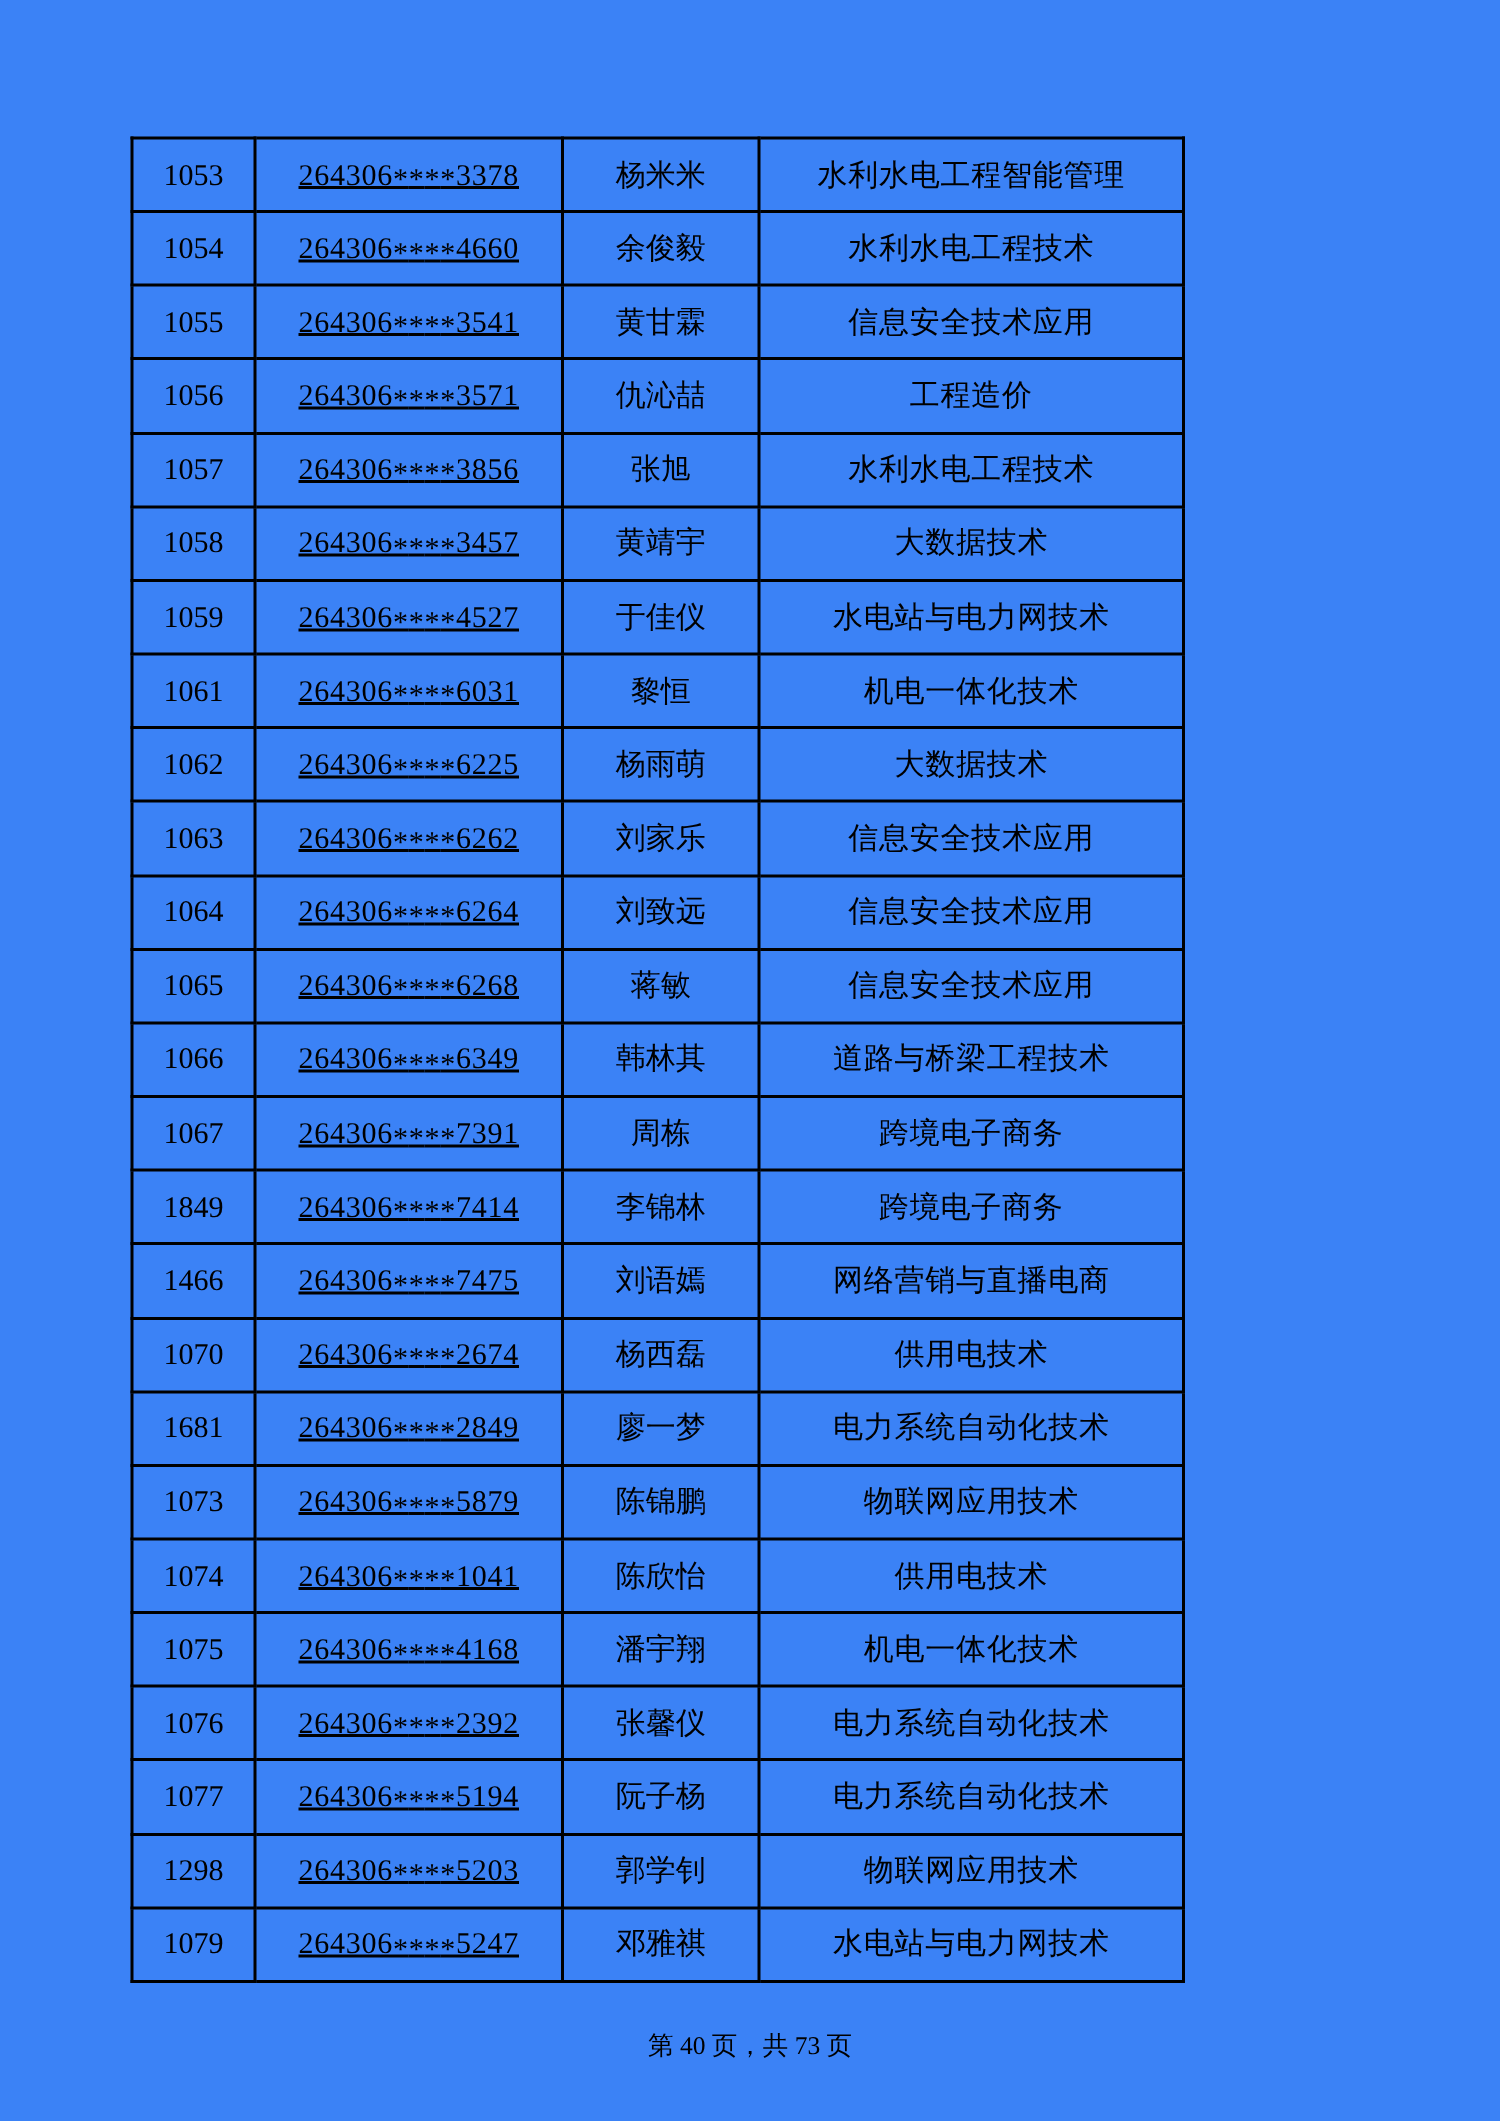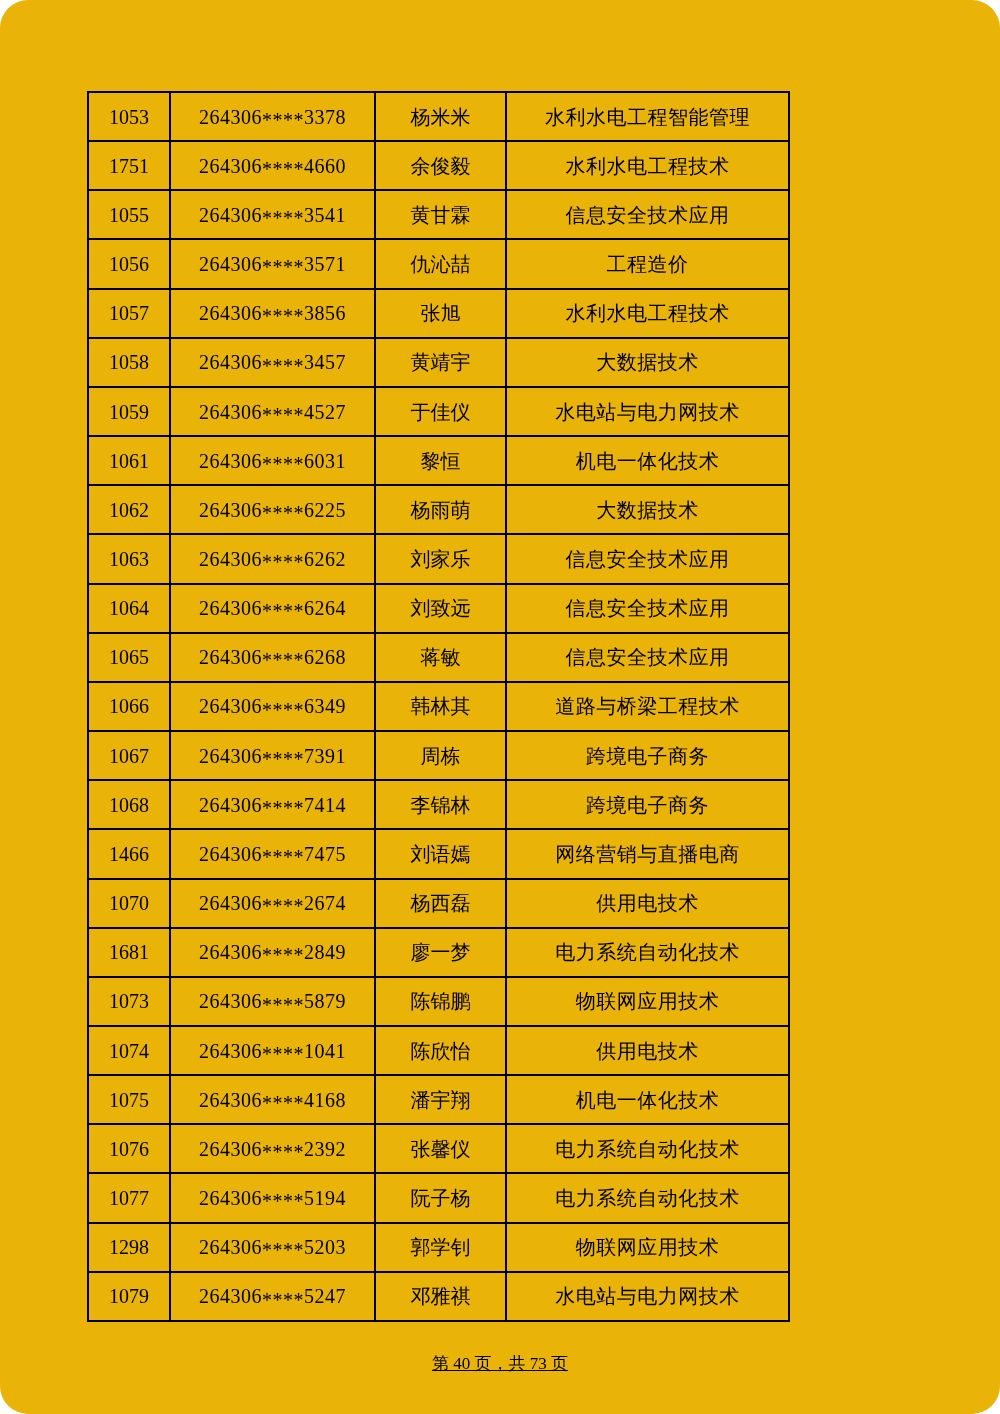--- a/index.html
+++ b/index.html
@@ -1,56 +1,54 @@
 <!DOCTYPE html>
 <html><head>
 <meta charset="utf-8">
 <style>
   html, body { margin: 0; padding: 0; background: #ffffff; }
   .page {
     position: relative;
     width: 1000px;
     height: 1414px;
-    background: #eab308;
+    background: #3b82f6;
     font-family: "Liberation Serif", "DejaVu Serif", serif;
     color: #000000;
     overflow: hidden;
-    border-radius: 28px;
   }
   table.roster {
     position: absolute;
     left: 87px;
     top: 91px;
     width: 701px;
     height: 1231px;
     border-collapse: collapse;
     table-layout: fixed;
   }
   table.roster td {
     border: 2px solid #000000;
     text-align: center;
     vertical-align: middle;
     font-size: 20px;
     line-height: 1;
     padding: 0;
     overflow: hidden;
     white-space: nowrap;
   }
-  td.cell-id { letter-spacing: 0.5px; }
+  td.cell-id { letter-spacing: 0.5px; text-decoration: underline; }
   td.cell-major { letter-spacing: 0.5px; }
   .ast { position: relative; top: 0.16em; }
   .footer {
     position: absolute;
     top: 1352px;
     left: 0;
     width: 100%;
     text-align: center;
     font-size: 17px;
     color: #000000;
-    text-decoration: underline;
   }
 </style>
 </head>
 <body>
 
 <div class="page">
 
   <table class="roster">
     <colgroup>
       <col style="width: 82px">
@@ -59,21 +57,21 @@
       <col style="width: 283px">
     </colgroup>
     <tbody id="roster-body">
         <tr>
           <td class="cell-no">1053</td>
           <td class="cell-id">264306<span class="ast">*</span><span class="ast">*</span><span class="ast">*</span><span class="ast">*</span>3378</td>
           <td class="cell-name">杨米米</td>
           <td class="cell-major">水利水电工程智能管理</td>
         </tr>
         <tr>
-          <td class="cell-no">1751</td>
+          <td class="cell-no">1054</td>
           <td class="cell-id">264306<span class="ast">*</span><span class="ast">*</span><span class="ast">*</span><span class="ast">*</span>4660</td>
           <td class="cell-name">余俊毅</td>
           <td class="cell-major">水利水电工程技术</td>
         </tr>
         <tr>
           <td class="cell-no">1055</td>
           <td class="cell-id">264306<span class="ast">*</span><span class="ast">*</span><span class="ast">*</span><span class="ast">*</span>3541</td>
           <td class="cell-name">黄甘霖</td>
           <td class="cell-major">信息安全技术应用</td>
         </tr>
@@ -137,21 +135,21 @@
           <td class="cell-name">韩林其</td>
           <td class="cell-major">道路与桥梁工程技术</td>
         </tr>
         <tr>
           <td class="cell-no">1067</td>
           <td class="cell-id">264306<span class="ast">*</span><span class="ast">*</span><span class="ast">*</span><span class="ast">*</span>7391</td>
           <td class="cell-name">周栋</td>
           <td class="cell-major">跨境电子商务</td>
         </tr>
         <tr>
-          <td class="cell-no">1068</td>
+          <td class="cell-no">1849</td>
           <td class="cell-id">264306<span class="ast">*</span><span class="ast">*</span><span class="ast">*</span><span class="ast">*</span>7414</td>
           <td class="cell-name">李锦林</td>
           <td class="cell-major">跨境电子商务</td>
         </tr>
         <tr>
           <td class="cell-no">1466</td>
           <td class="cell-id">264306<span class="ast">*</span><span class="ast">*</span><span class="ast">*</span><span class="ast">*</span>7475</td>
           <td class="cell-name">刘语嫣</td>
           <td class="cell-major">网络营销与直播电商</td>
         </tr>

